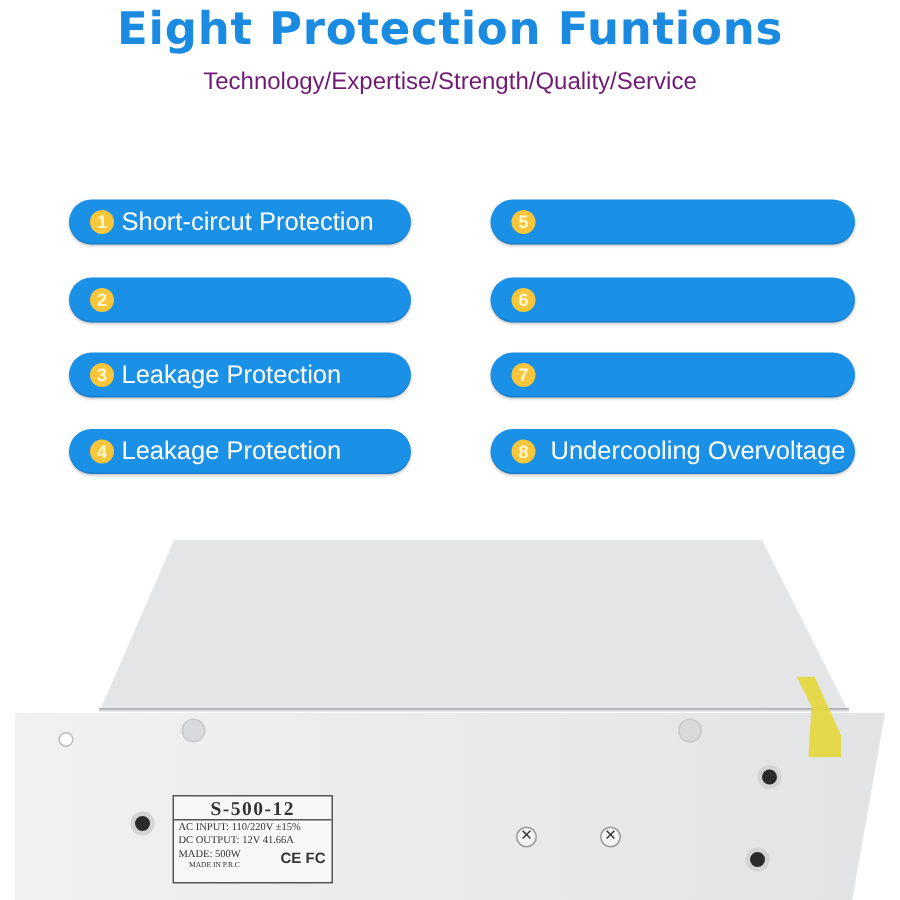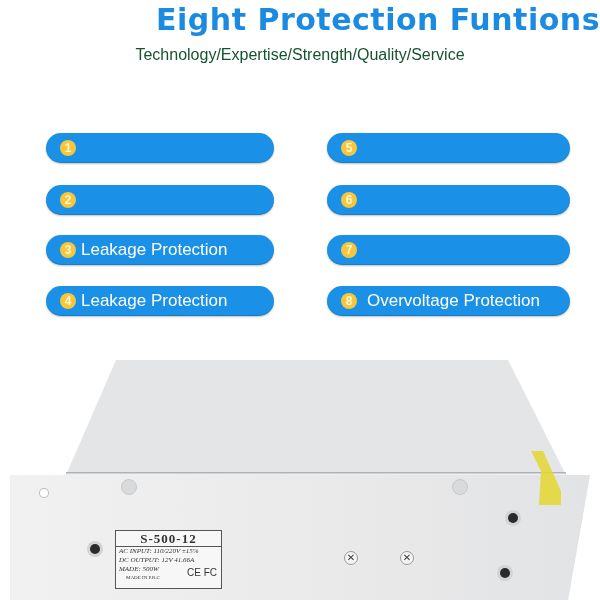--- a/index.html
+++ b/index.html
@@ -2,27 +2,27 @@
 <html><head>
   <meta charset="utf-8">
   <style>
     html, body { margin: 0; padding: 0; }
     body {
       width: 600px; height: 600px; overflow: hidden; position: relative;
       background: #ffffff;
       font-family: "Liberation Sans", sans-serif;
     }
     .title {
-      position: absolute; left: 0; top: 2px; width: 600px; text-align: right;
+      position: absolute; left: 0; top: 2px; width: 600px; text-align: center;
       font-family: "DejaVu Sans", sans-serif; font-weight: bold;
       font-size: 30px; letter-spacing: 0.5px; color: #1a8be0;
     }
     .subtitle {
       position: absolute; left: 0; top: 46px; width: 600px; text-align: center;
-      font-size: 16px; color: #14532d;
+      font-size: 16px; color: #701a75;
     }
     .pill {
       position: absolute; height: 30px; border-radius: 15px;
       background: #1a90e6;
       box-shadow: 0 1px 2px rgba(0,0,0,0.25), inset 0 -1px 0 rgba(0,0,0,0.12);
       display: flex; align-items: center;
       color: #ffffff; font-size: 17px;
     }
     .badge {
       width: 16px; height: 16px; border-radius: 50%;
@@ -71,41 +71,42 @@
     }
     .label-plate {
       position: absolute; left: 115px; top: 530px; width: 105px; height: 57px;
       background: #f7f7f7; border: 1.5px solid #555;
       font-family: "Liberation Serif", serif; color: #333;
     }
     .lp-model {
       text-align: center; font-size: 13px; font-weight: bold; letter-spacing: 1px;
       border-bottom: 1px solid #555; line-height: 15px;
     }
-    .lp-row { font-size: 7px; line-height: 9px; padding-left: 3px; white-space: nowrap; font-style: italic; }
+    .lp-row { font-size: 7px; line-height: 9px; padding-left: 3px; white-space: nowrap; }
     .lp-ce {
       position: absolute; right: 4px; top: 36px; font-family: "Liberation Sans", sans-serif;
-      font-weight: normal; font-size: 10px;
+      font-weight: bold; font-size: 10px;
     }
     .lp-made { font-size: 5px; padding-left: 10px; line-height: 7px; }
     .tape {
       position: absolute; left: 531px; top: 451px; width: 30px; height: 54px;
       background: #e3d63a;
       clip-path: polygon(0 0, 12px 0, 30px 40px, 30px 54px, 8px 54px, 10px 20px);
       opacity: 0.9;
     }
   </style>
 </head>
 <body>
 
 <div class="title">Eight Protection Funtions</div>
 <div class="subtitle">Technology/Expertise/Strength/Quality/Service</div>
 
 <div class="pill" style="left:46px; top:133px; width:228px;">
   <span class="badge">1</span>
+  <span class="pill-label">Short-circut Protection</span>
 </div>
 <div class="pill" style="left:46px; top:185px; width:228px;">
   <span class="badge">2</span>
 </div>
 <div class="pill" style="left:46px; top:235px; width:228px;">
   <span class="badge">3</span>
   <span class="pill-label">Leakage Protection</span>
 </div>
 <div class="pill" style="left:46px; top:286px; width:228px;">
   <span class="badge">4</span>
@@ -116,21 +117,21 @@
   <span class="badge">5</span>
 </div>
 <div class="pill right" style="left:327px; top:185px; width:243px;">
   <span class="badge">6</span>
 </div>
 <div class="pill right" style="left:327px; top:235px; width:243px;">
   <span class="badge">7</span>
 </div>
 <div class="pill right" style="left:327px; top:286px; width:243px;">
   <span class="badge">8</span>
-  <span class="pill-label">Overvoltage Protection</span>
+  <span class="pill-label">Undercooling Overvoltage</span>
 </div>
 
 <div class="product">
   <div class="top-face"></div>
   <div class="front-face"></div>
   <div class="front-face-shade"></div>
   <div class="seam"></div>
 </div>
 
 <div class="hole" style="left:40px; top:489px; width:8px; height:8px; background:#ffffff; box-shadow:0 0 0 1px #bbb;"></div>

